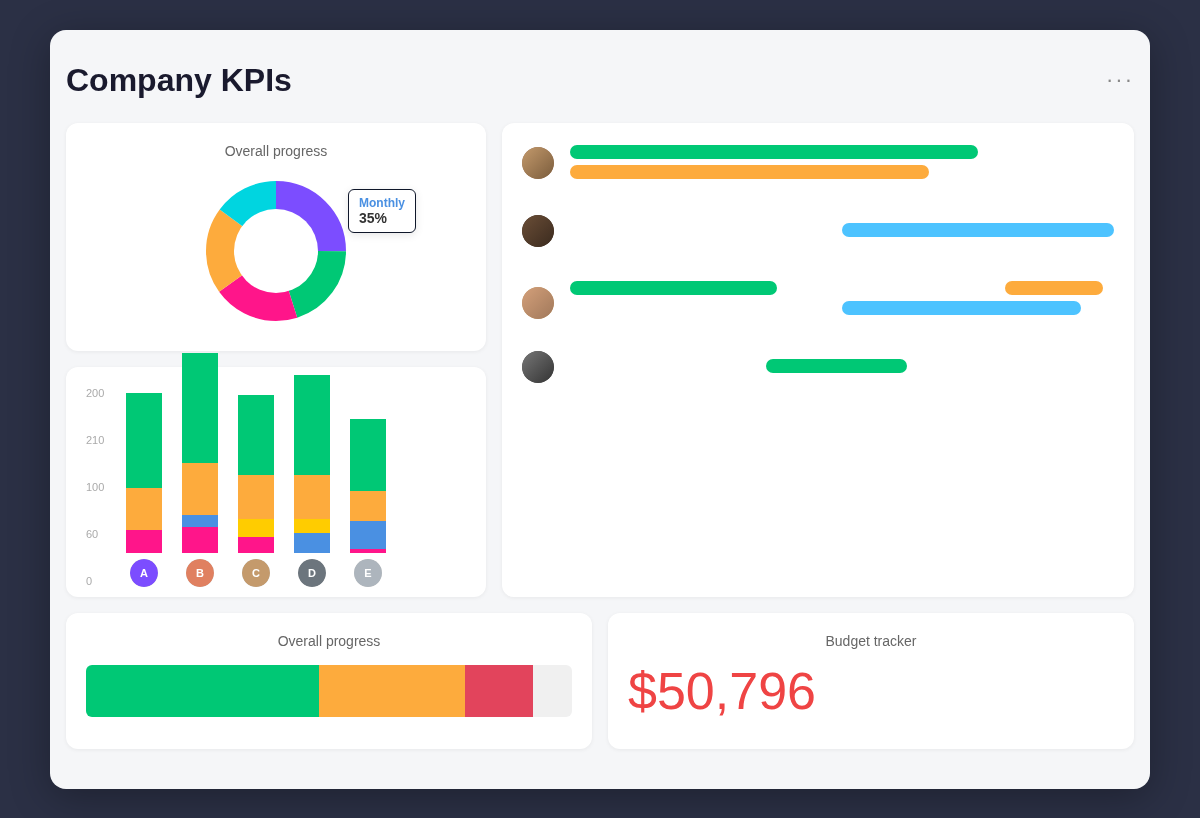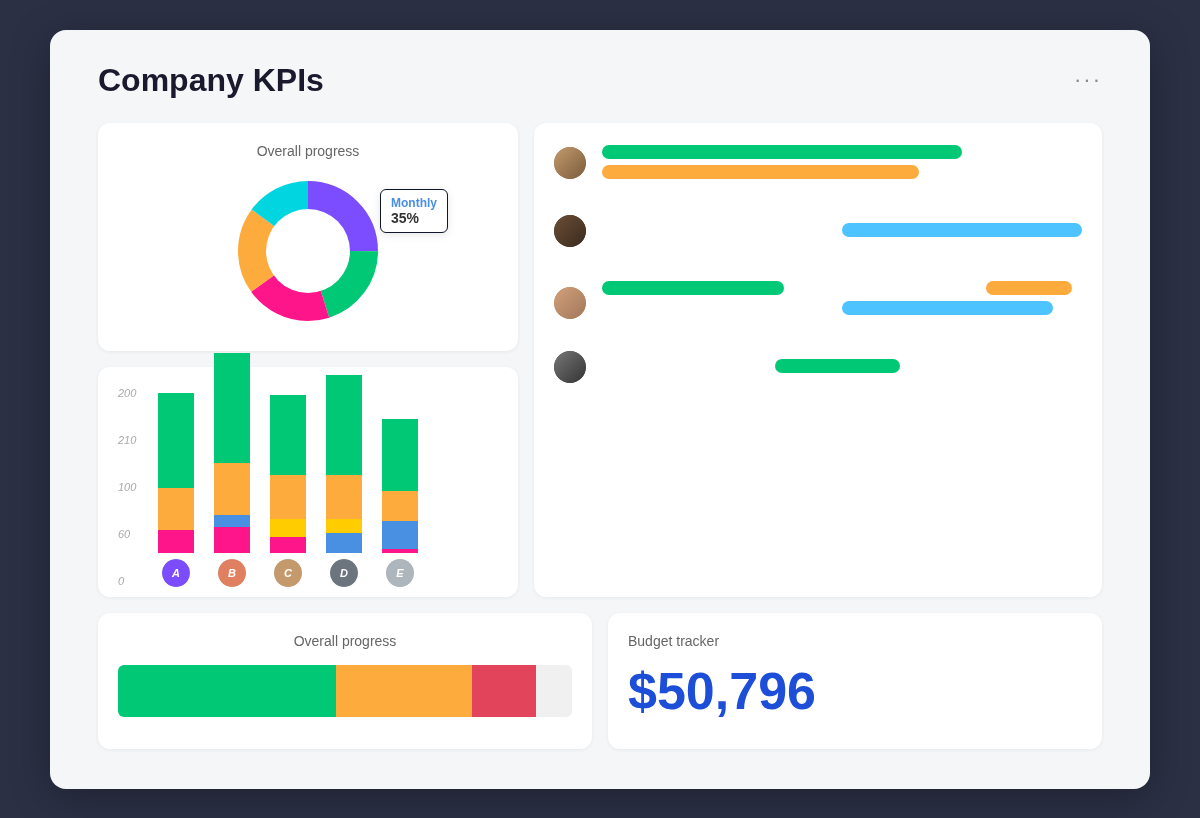--- a/index.html
+++ b/index.html
@@ -9,21 +9,21 @@
       align-items: center;
       justify-content: center;
       min-height: 100vh;
       font-family: -apple-system, BlinkMacSystemFont, 'Segoe UI', sans-serif;
     }
     .dashboard-frame {
       background: #f5f6f8;
       border-radius: 16px;
       width: 1100px;
       min-height: 750px;
-      padding: 32px 48px 40px;
+      padding: 32px 16px 40px;
       position: relative;
       box-shadow: 0 8px 40px rgba(0,0,0,0.3);
     }
     .page-header {
       display: flex;
       align-items: center;
       justify-content: space-between;
       margin-bottom: 24px;
     }
     .page-title {
@@ -80,21 +80,20 @@
       padding: 6px 10px;
       font-size: 12px;
       box-shadow: 0 2px 8px rgba(0,0,0,0.1);
     }
     .donut-tooltip .label { color: #4a90e2; font-weight: 600; }
     .donut-tooltip .value { color: #333; font-weight: 700; font-size: 14px; }
 
     
     .bar-chart-card {
       padding: 20px 20px 10px;
-      font-style: italic;
     }
     .bar-chart-area {
       display: flex;
       align-items: flex-end;
       height: 200px;
       gap: 20px;
       padding-left: 40px;
       position: relative;
     }
     .bar-chart-yaxis {
@@ -196,22 +195,22 @@
       border-radius: 50%;
       display: inline-block;
       margin-right: 4px;
     }
     .budget-card {
       display: flex;
       flex-direction: column;
     }
     .budget-amount {
       font-size: 52px;
-      font-weight: 700;
-      color: #1d4ed8;
+      font-weight: 400;
+      color: #ef4444;
       margin-top: 0;
     }
   </style>
 </head>
 <body>
 
 <div class="dashboard-frame">
   <div class="page-header">
     <h1 class="page-title">Company KPIs</h1>
     <span class="more-options">···</span>
@@ -375,19 +374,19 @@
         <div class="card-title">Overall progress</div>
         <div class="progress-bar-stacked">
           <div class="progress-segment" style="width:48%;background:#00c875;"></div>
           <div class="progress-segment" style="width:30%;background:#fdab3d;"></div>
           <div class="progress-segment" style="width:14%;background:#e2445c;"></div>
           <div class="progress-segment" style="width:8%;background:#f0f0f0;"></div>
         </div>
       </div>
 
       <div class="card budget-card">
-        <div class="card-title" style="text-align:left;">Budget tracker</div>
+        <div class="card-title" style="text-align:center;">Budget tracker</div>
         <div class="budget-amount">$50,796</div>
       </div>
 
     </div>
   </div>
 </div>
 
 </body></html>

